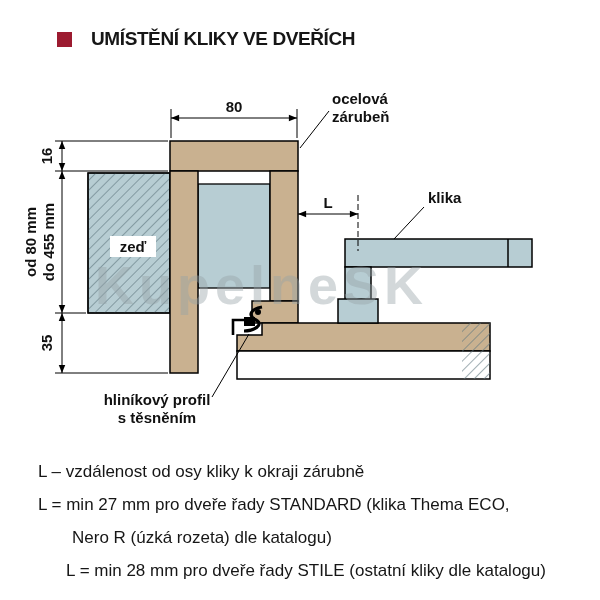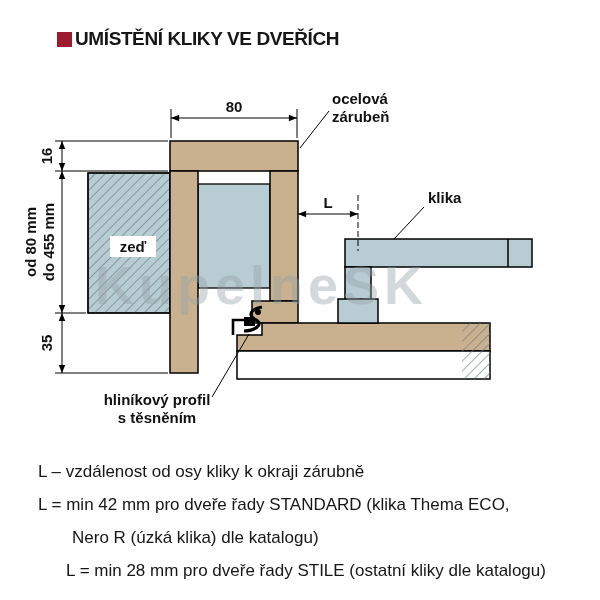--- a/index.html
+++ b/index.html
@@ -1,20 +1,20 @@
 <!DOCTYPE html>
 <html><head>
 <meta charset="utf-8">
 <style>
   html,body{margin:0;padding:0;background:#fff;}
   .page{
     position:relative;width:600px;height:600px;background:#fff;overflow:hidden;
     font-family:"Liberation Sans",sans-serif;color:#161616;
   }
-  .hdr{position:absolute;top:28px;left:57px;display:flex;align-items:center;gap:3px;}
+  .hdr{position:absolute;top:28px;left:57px;display:flex;align-items:center;gap:19px;}
   .hdr-sq{width:15px;height:15px;flex:0 0 auto;}
   .hdr-title{font-size:19px;font-weight:bold;letter-spacing:-0.4px;white-space:nowrap;}
   .diagram-wrap{position:absolute;top:76px;left:0;}
   svg text{font-family:"Liberation Sans",sans-serif;}
   .dim-t{font-size:15px;font-weight:bold;fill:#111;}
   .lbl-t{font-size:15px;font-weight:bold;fill:#111;}
   .wm{font-size:54px;font-weight:bold;letter-spacing:5px;fill:#96a3a8;fill-opacity:0.42;}
   .notes{position:absolute;left:30px;top:451px;width:552px;font-size:17px;line-height:25px;}
   .notes p{margin:8px;}
   .notes .gap-after{margin-bottom:5px;}
@@ -121,18 +121,18 @@
     <g>
       <line x1="212" y1="396" x2="249" y2="333" stroke="#000" stroke-width="1"></line>
       <text x="157" y="404" text-anchor="middle" class="lbl-t">hliníkový profil</text>
       <text x="157" y="422" text-anchor="middle" class="lbl-t">s těsněním</text>
     </g>
   </svg>
   </div>
 
   <div class="notes">
     <p class="gap-after">L – vzdálenost od osy kliky k okraji zárubně</p>
-    <p>L = min 42 mm pro dveře řady STANDARD (klika Thema ECO,</p>
-    <p class="indent">Nero R (úzká klika) dle katalogu)</p>
+    <p>L = min 27 mm pro dveře řady STANDARD (klika Thema ECO,</p>
+    <p class="indent">Nero R (úzká rozeta) dle katalogu)</p>
     <p class="gap-before">L = min 28 mm pro dveře řady STILE (ostatní kliky dle katalogu)</p>
   </div>
 
 </div>
 
 </body></html>

